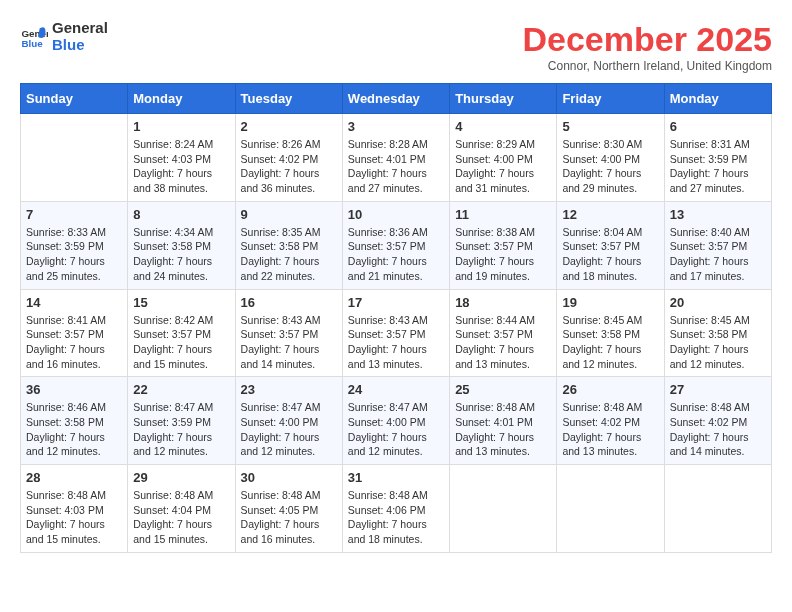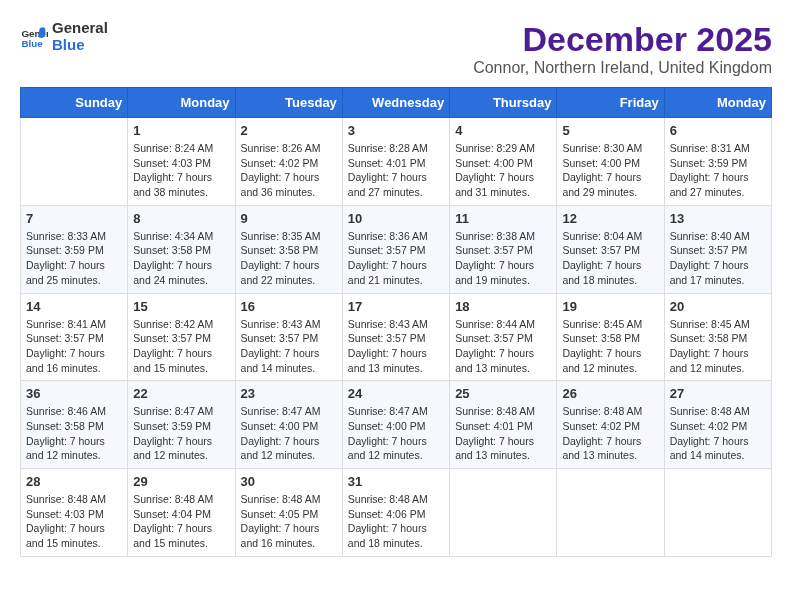--- a/index.html
+++ b/index.html
@@ -24,37 +24,37 @@
     .logo-icon {
       width: 28px;
       height: 28px;
     }
     .title-block {
       text-align: right;
     }
     .month-title {
       font-size: 34px;
       font-weight: bold;
-      color: #4c1d95;
+      color: #ef4444;
     }
     .location-title {
-      font-size: 16px;
+      font-size: 12px;
       color: #555;
     }
     .calendar {
       width: 100%;
       border-collapse: collapse;
       border: 1px solid #ccc;
     }
     .calendar th {
       background: #2a6fdb;
       color: #fff;
       padding: 7px 5px;
       font-size: 13px;
-      text-align: right;
+      text-align: left;
       border: 1px solid #2060c0;
     }
     .calendar td {
       vertical-align: top;
       padding: 5px;
       border: 1px solid #ddd;
       width: calc(100% / 7);
       min-height: 80px;
       font-size: 11px;
       color: #333;

